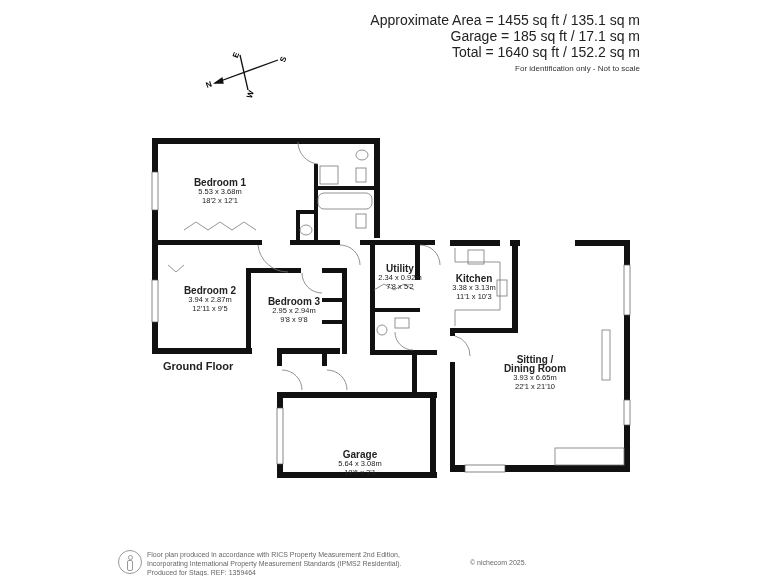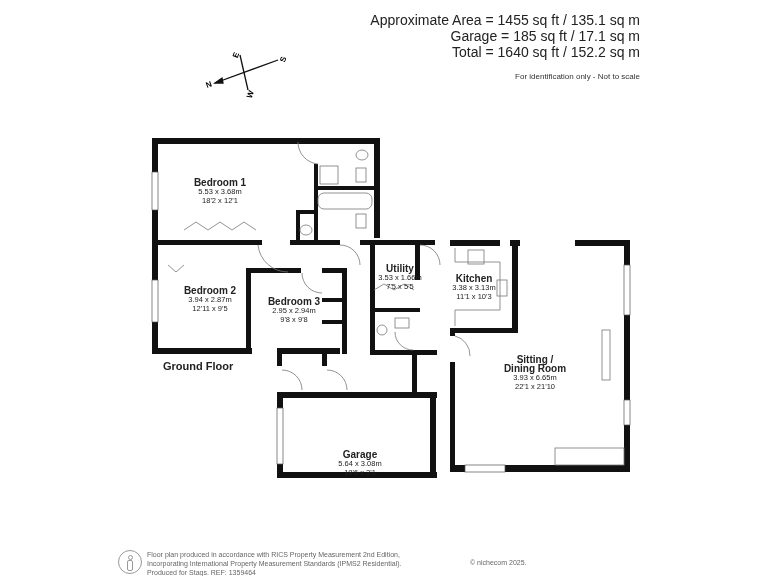--- a/index.html
+++ b/index.html
@@ -1,19 +1,19 @@
 <!DOCTYPE html>
 <html><head>
 <meta charset="utf-8">
 <style>
   html, body { margin:0; padding:0; background:#ffffff; }
   body { width:768px; height:576px; position:relative; overflow:hidden; font-family:"Liberation Sans", sans-serif; color:#222; }
   .area-block { position:absolute; right:128px; top:12px; text-align:right; }
   .area-line { font-size:14px; line-height:16px; color:#222; }
-  .area-note { font-size:8px; line-height:14px; color:#333; margin-top:10px; }
+  .area-note { font-size:8px; line-height:14px; color:#333; margin-top:2px; }
   svg.plan { position:absolute; left:0; top:0; }
   .room-label { position:absolute; text-align:center; font-size:7.5px; line-height:9px; color:#222; }
   .room-label .name { font-weight:bold; font-size:10px; }
   .floor-label { position:absolute; left:163px; top:360px; font-weight:bold; font-size:11px; color:#222; }
   .footer { position:absolute; left:147px; top:550px; font-size:7px; line-height:9px; color:#666; }
   .footer-logo { position:absolute; left:470px; top:559px; font-size:7px; color:#666; }
   .info-icon { position:absolute; left:118px; top:550px; width:22px; height:22px; border:1px solid #999; border-radius:50%; }
   .info-icon .dot { position:absolute; left:9px; top:4px; width:3px; height:3px; border:1px solid #999; border-radius:50%; }
   .info-icon .bar { position:absolute; left:8px; top:9px; width:4px; height:9px; border:1px solid #999; border-radius:2px; }
 </style>
@@ -137,22 +137,22 @@
   <div>3.94 x 2.87m</div>
   <div>12'11 x 9'5</div>
 </div>
 <div class="room-label" style="left:254px;top:297px;width:80px;">
   <div class="name">Bedroom 3</div>
   <div>2.95 x 2.94m</div>
   <div>9'8 x 9'8</div>
 </div>
 <div class="room-label" style="left:368px;top:264px;width:64px;">
   <div class="name">Utility</div>
-  <div>3.53 x 1.66m</div>
-  <div>7'5 x 5'5</div>
+  <div>2.34 x 0.92m</div>
+  <div>7'8 x 5'2</div>
 </div>
 <div class="room-label" style="left:436px;top:274px;width:76px;">
   <div class="name">Kitchen</div>
   <div>3.38 x 3.13m</div>
   <div>11'1 x 10'3</div>
 </div>
 <div class="room-label" style="left:495px;top:355px;width:80px;">
   <div class="name">Sitting /</div>
   <div class="name">Dining Room</div>
   <div>3.93 x 6.65m</div>

